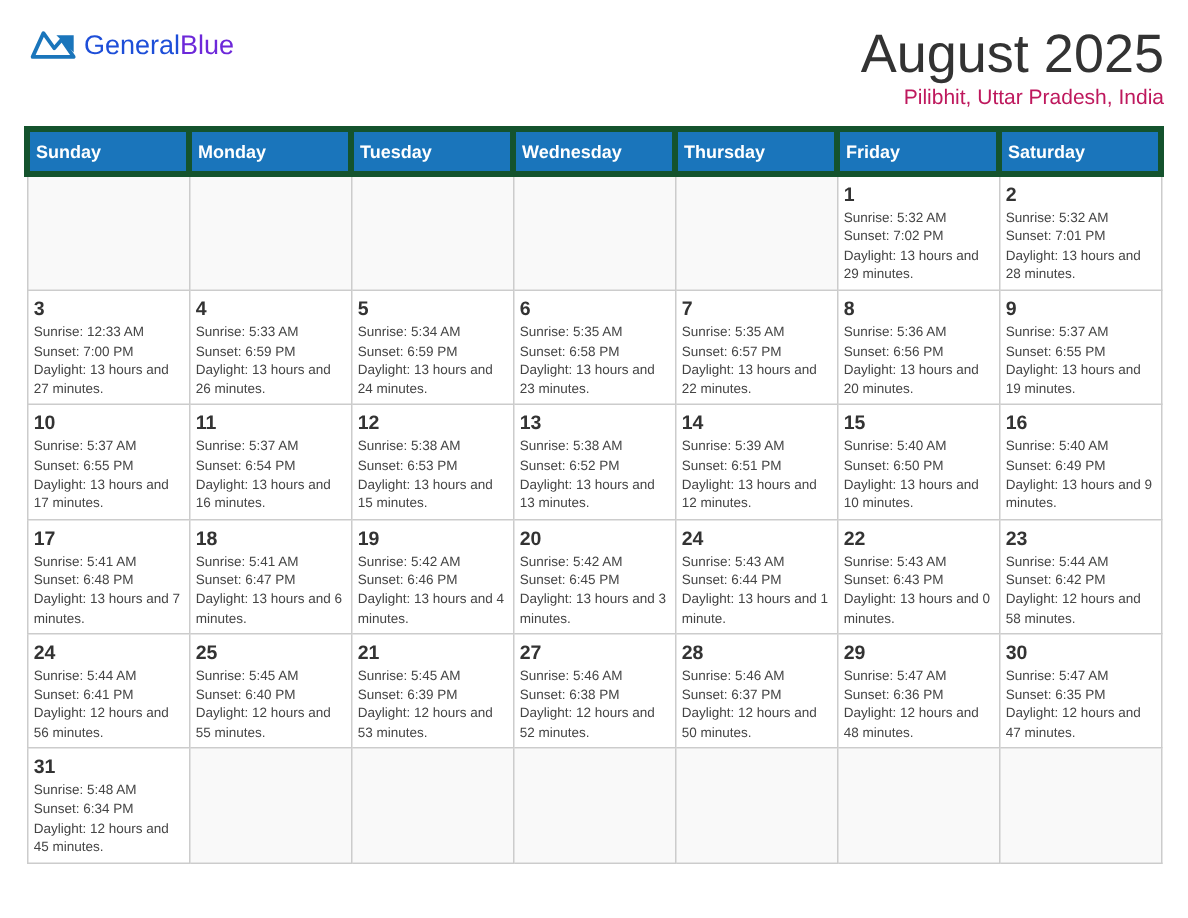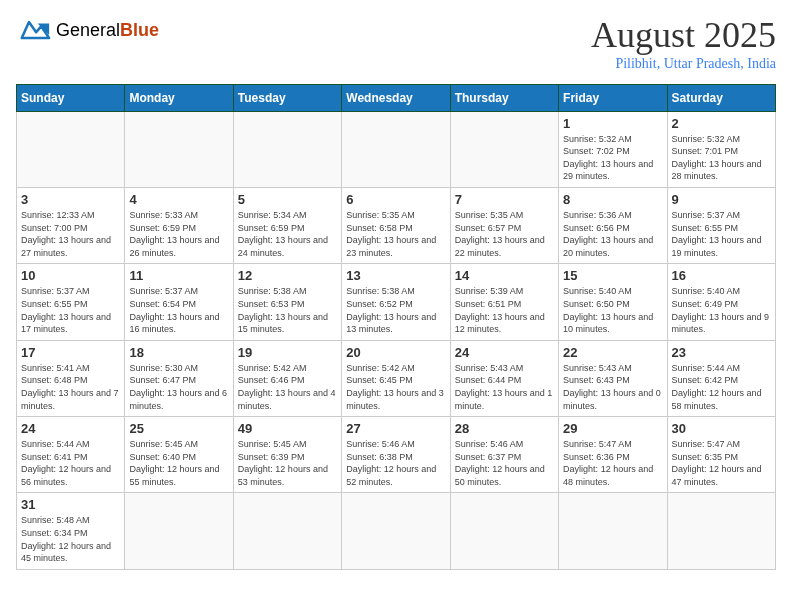--- a/index.html
+++ b/index.html
@@ -19,49 +19,49 @@
     .logo {
       display: flex;
       align-items: center;
       gap: 4px;
     }
     .logo-text {
       font-size: 18px;
       color: #333;
       line-height: 1;
     }
-    .logo-text span { color: #000000; }
+    .logo-text span { color: #1d4ed8; }
     .logo-icon {
       width: 36px;
       height: 28px;
     }
-    .title-block { text-align: right; font-family: Liberation Serif, serif; }
+    .title-block { text-align: right; }
     .cal-title {
       font-size: 36px;
       font-weight: 300;
       color: #333;
       line-height: 1.1;
     }
     .cal-subtitle {
       font-size: 14px;
-      color: #3b82f6;
+      color: #be185d;
     }
     table {
       width: 100%;
       border-collapse: collapse;
       table-layout: fixed;
     }
     thead tr th {
       background: #1a75bb;
       color: #fff;
       font-size: 12px;
       font-weight: bold;
       padding: 6px 4px;
       text-align: left;
-      border: 1px solid #14532d;
+      border: 4px solid #14532d;
     }
     tbody tr td {
       vertical-align: top;
       border: 1px solid #ccc;
       padding: 4px;
       font-size: 9.5px;
       color: #333;
       height: 72px;
     }
     .day-number {
@@ -82,21 +82,21 @@
 <body>
 
 <div class="header-area">
   <div class="logo">
     <svg class="logo-icon" viewBox="0 0 50 38" xmlns="http://www.w3.org/2000/svg">
       <rect x="0" y="0" width="50" height="38" rx="3" fill="#fff"></rect>
       <polygon points="8,30 18,8 28,22 35,14 46,30" fill="none" stroke="#1a75bb" stroke-width="3.5" stroke-linejoin="round"></polygon>
       <polygon points="30,10 46,10 46,26" fill="#1a75bb"></polygon>
     </svg>
     <div>
-      <div class="logo-text"><span>General</span><span style="color:#c2410c;font-weight:bold;">Blue</span></div>
+      <div class="logo-text"><span>General</span><span style="color:#6d28d9;font-weight:normal;">Blue</span></div>
     </div>
   </div>
   <div class="title-block">
     <div class="cal-title">August 2025</div>
     <div class="cal-subtitle">Pilibhit, Uttar Pradesh, India</div>
   </div>
 </div>
 
 <table>
   <thead>
@@ -220,21 +220,21 @@
       </tr>
       <tr>
         <td>
           <div class="day-number">17</div>
           <div class="day-info">Sunrise: 5:41 AM
 Sunset: 6:48 PM
 Daylight: 13 hours and 7 minutes.</div>
         </td>
         <td>
           <div class="day-number">18</div>
-          <div class="day-info">Sunrise: 5:30 AM
+          <div class="day-info">Sunrise: 5:41 AM
 Sunset: 6:47 PM
 Daylight: 13 hours and 6 minutes.</div>
         </td>
         <td>
           <div class="day-number">19</div>
           <div class="day-info">Sunrise: 5:42 AM
 Sunset: 6:46 PM
 Daylight: 13 hours and 4 minutes.</div>
         </td>
         <td>
@@ -269,21 +269,21 @@
 Sunset: 6:41 PM
 Daylight: 12 hours and 56 minutes.</div>
         </td>
         <td>
           <div class="day-number">25</div>
           <div class="day-info">Sunrise: 5:45 AM
 Sunset: 6:40 PM
 Daylight: 12 hours and 55 minutes.</div>
         </td>
         <td>
-          <div class="day-number">49</div>
+          <div class="day-number">21</div>
           <div class="day-info">Sunrise: 5:45 AM
 Sunset: 6:39 PM
 Daylight: 12 hours and 53 minutes.</div>
         </td>
         <td>
           <div class="day-number">27</div>
           <div class="day-info">Sunrise: 5:46 AM
 Sunset: 6:38 PM
 Daylight: 12 hours and 52 minutes.</div>
         </td>

